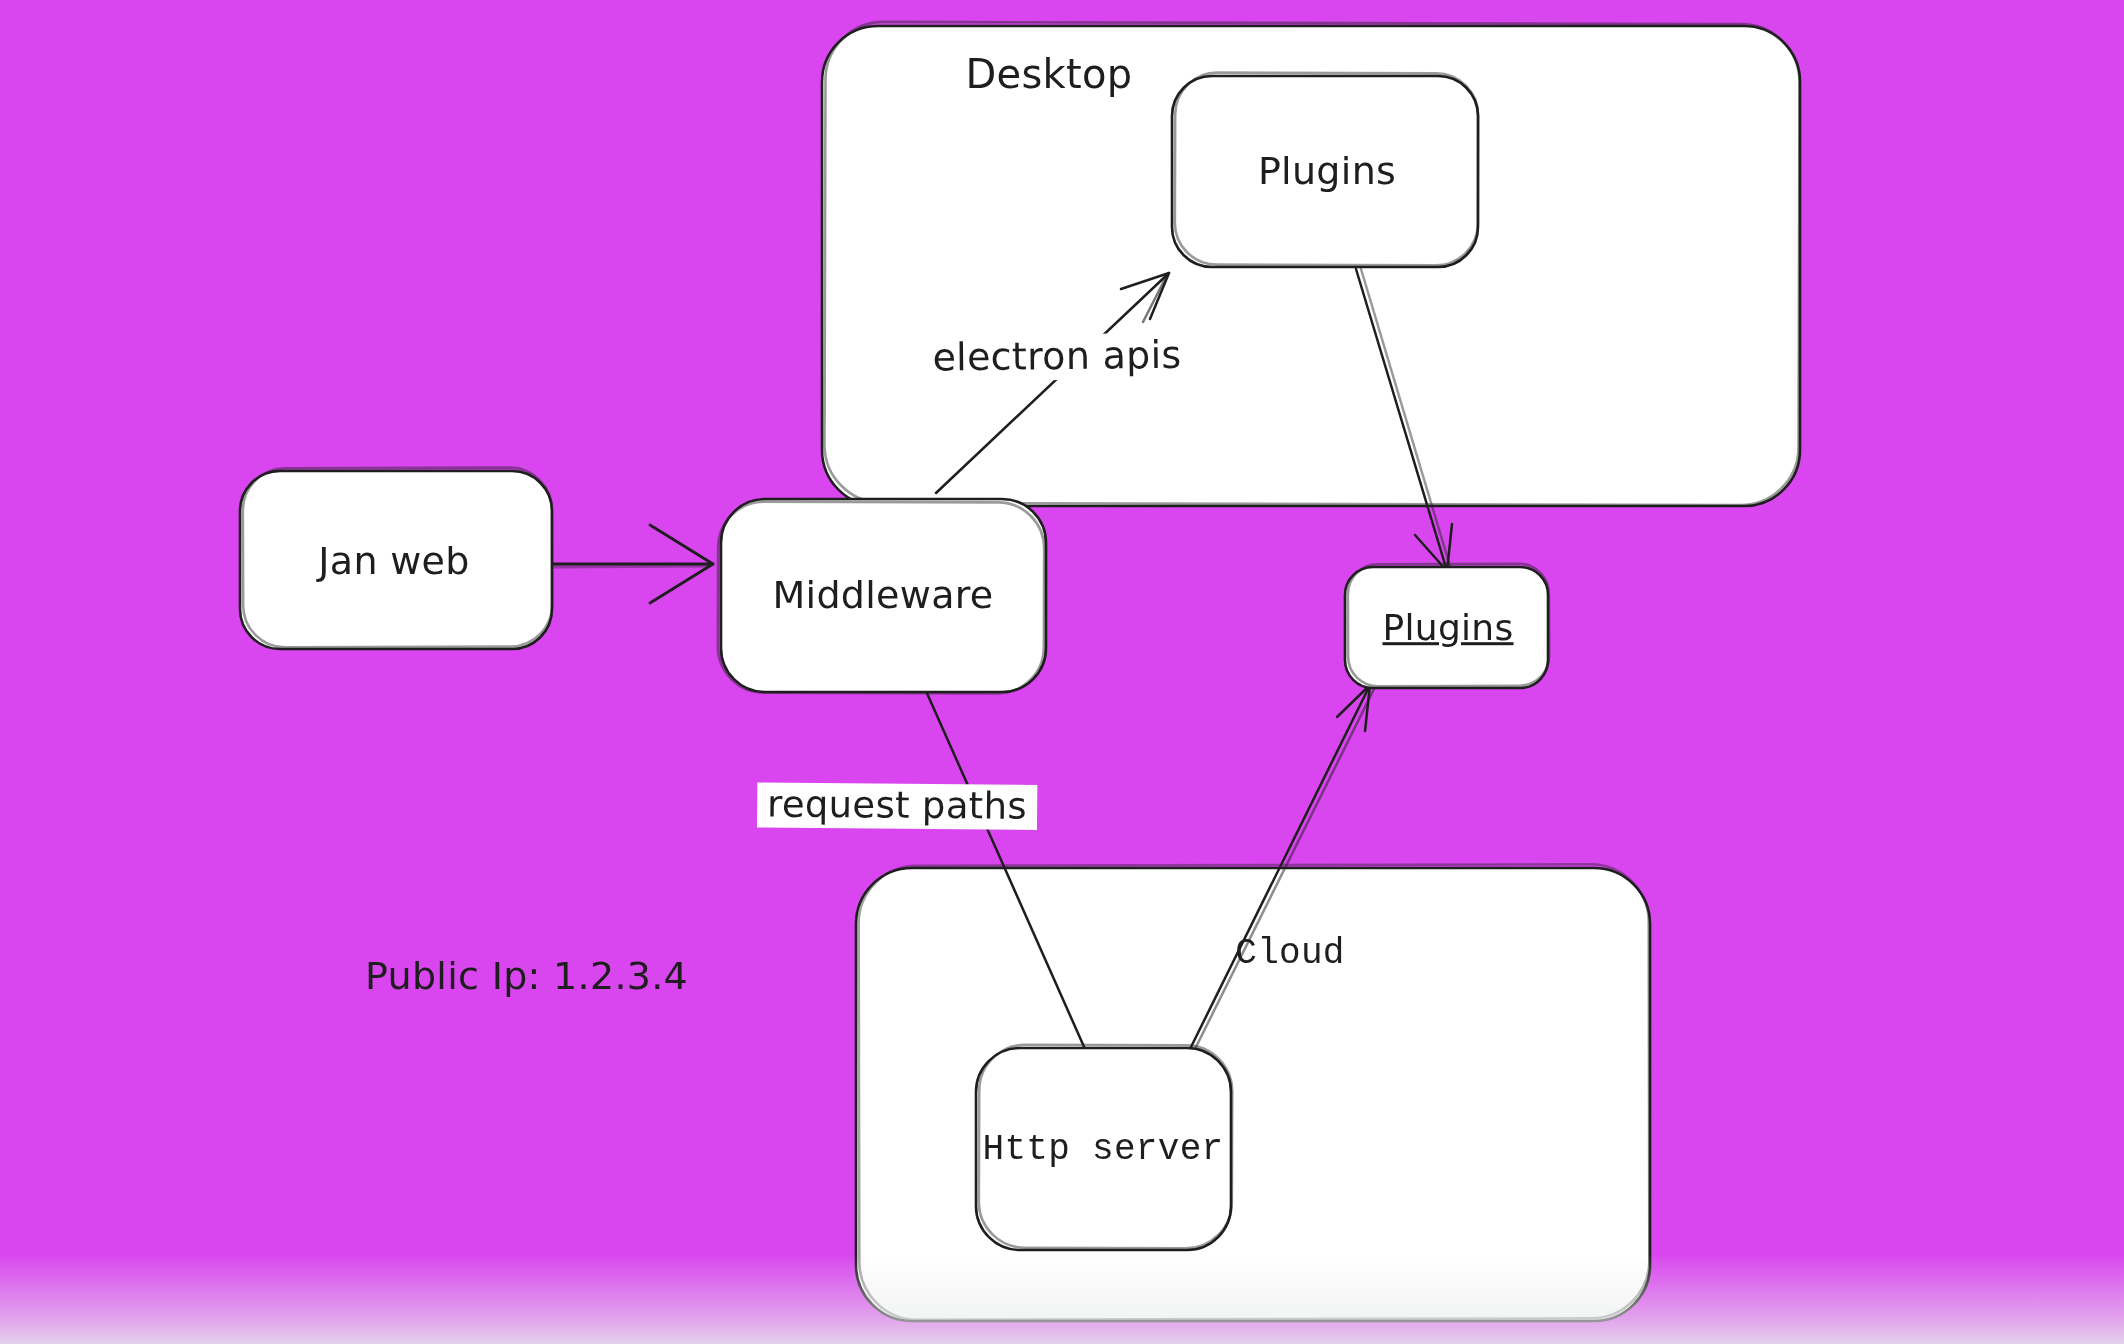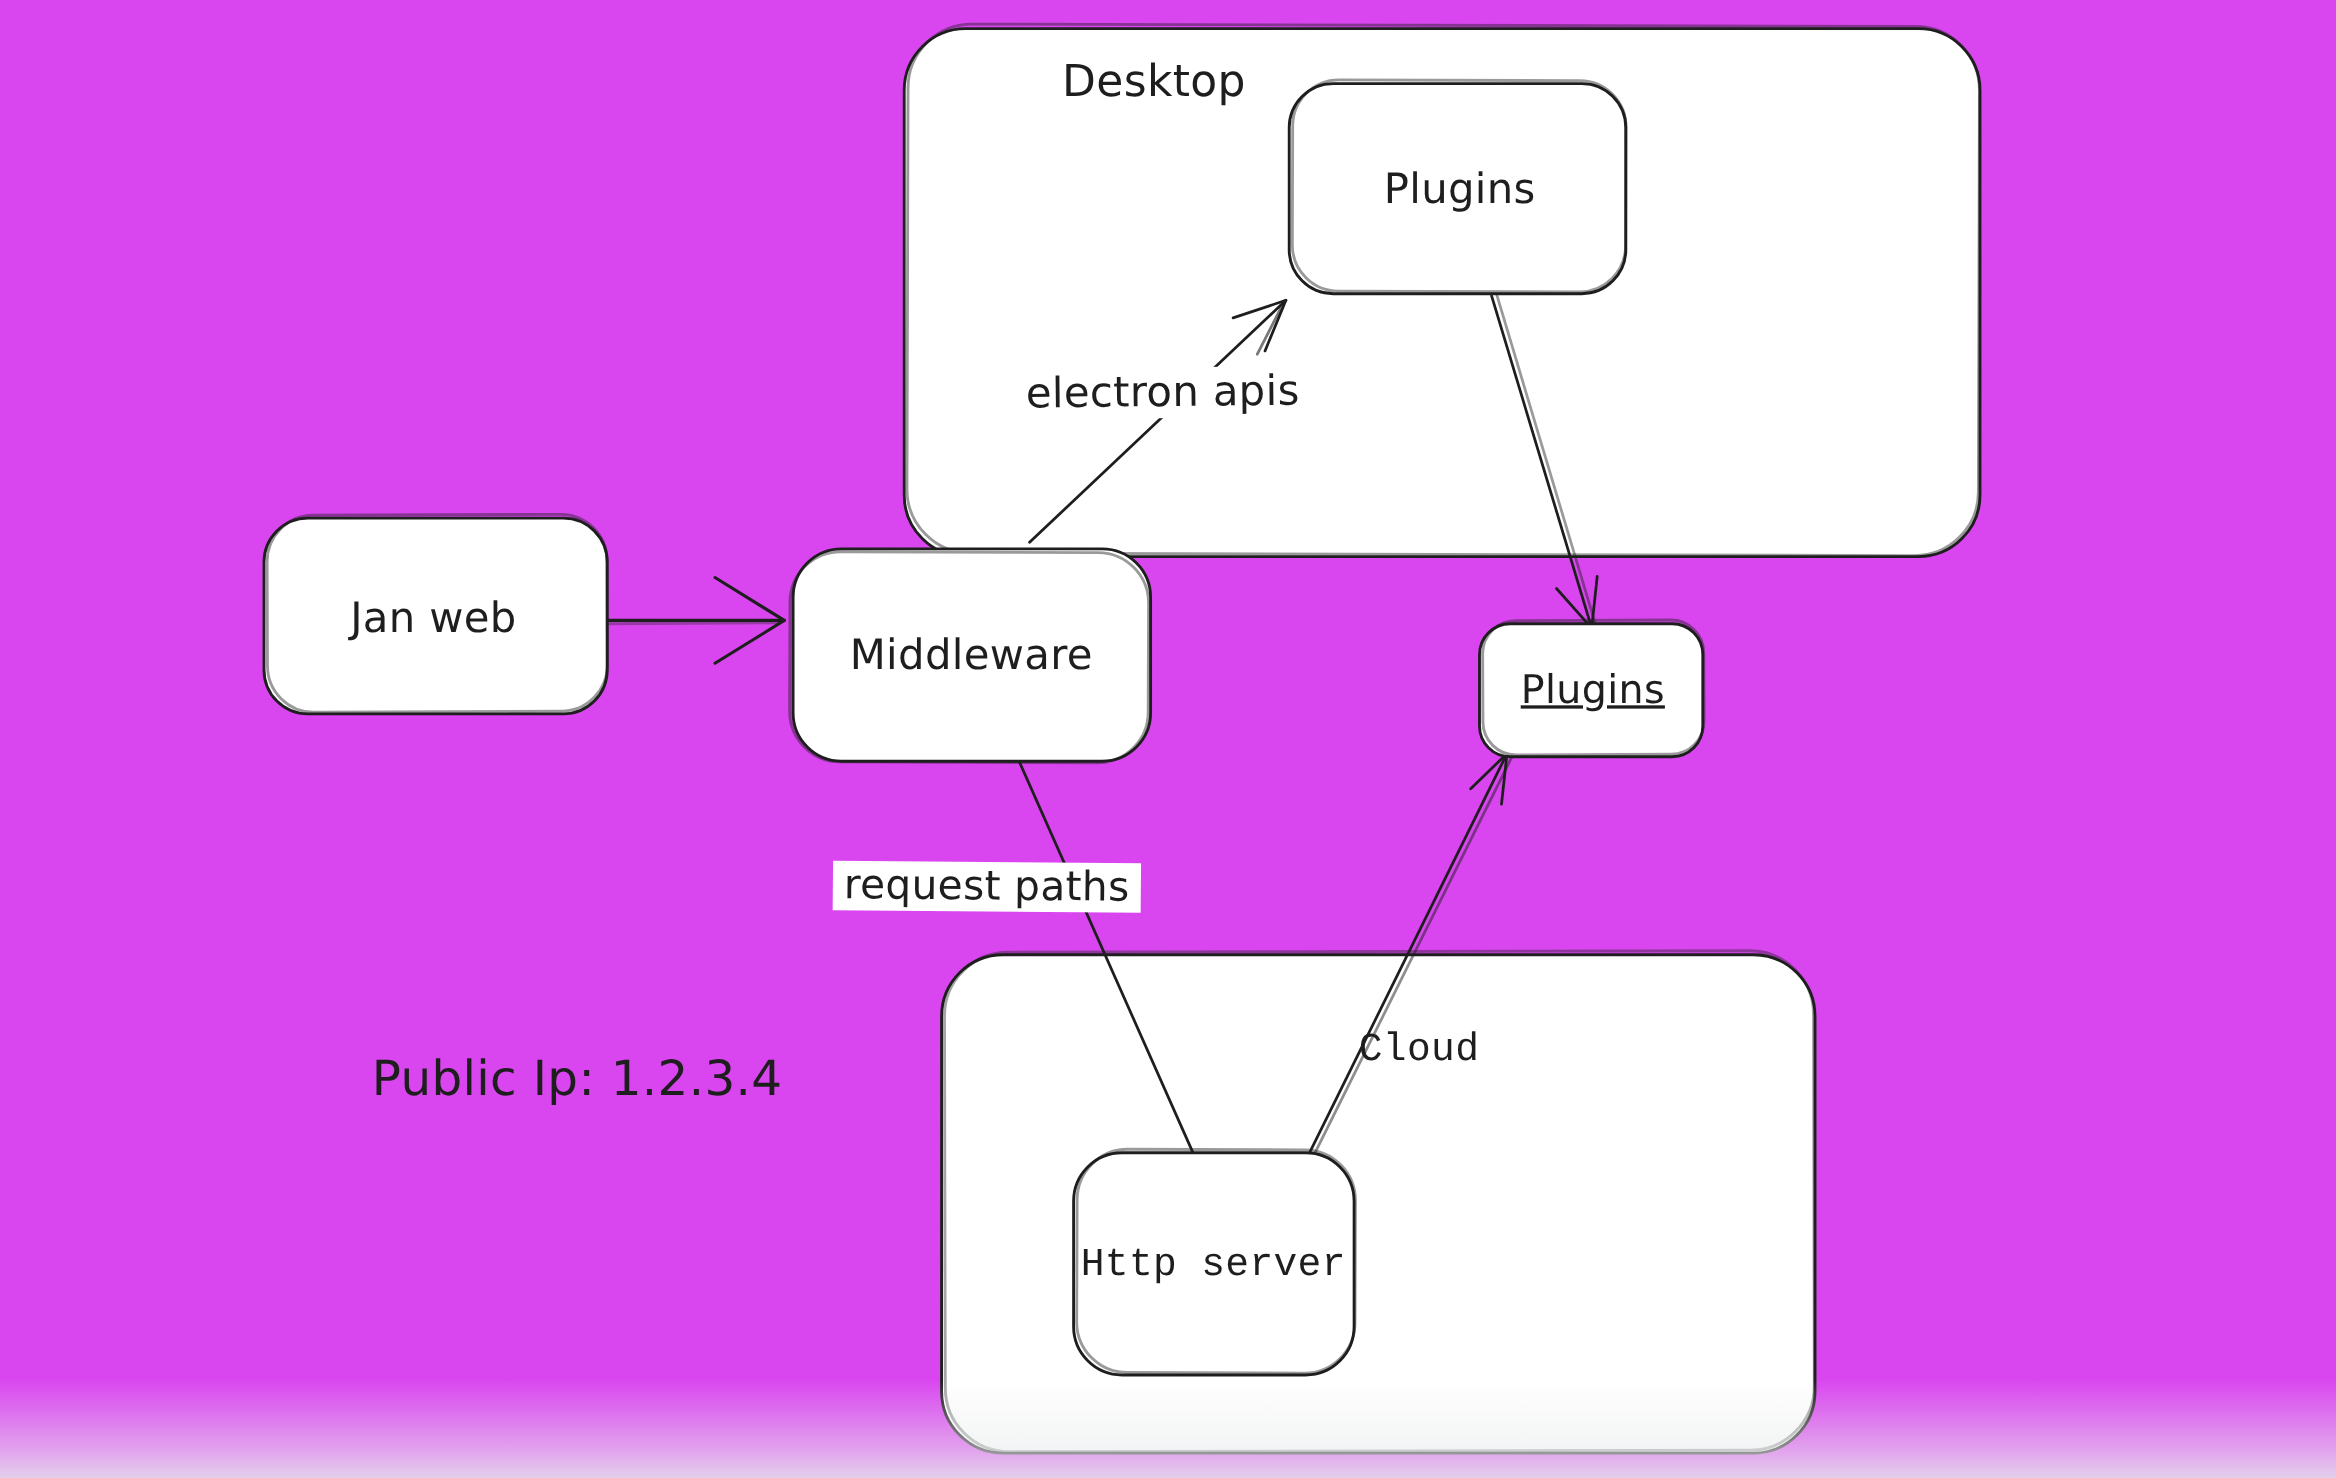--- a/index.html
+++ b/index.html
@@ -35,23 +35,23 @@
   .f37 { font-size: 37px; }
   .f36 { font-size: 36px; }
   .bg {
     background: #ffffff;
     padding: 2px 10px;
   }
   .tilt-l { transform: translate(-50%,-50%) rotate(-0.6deg); }
   .tilt-r { transform: translate(-50%,-50%) rotate(0.5deg); }
   #note-block {
     position: absolute;
-    left: 338px;
+    left: 365px;
     top: 948px;
-    font-size: 44px;
+    font-size: 38px;
     line-height: 1.5;
     letter-spacing: 0.3px;
   }
   #page-fade {
     position: absolute;
     left: 0;
     bottom: 0;
     width: 100%;
     height: 90px;
     background: linear-gradient(to bottom, rgba(235,237,238,0) 0%, rgba(233,235,236,0.55) 70%, rgba(230,232,234,0.85) 100%);

